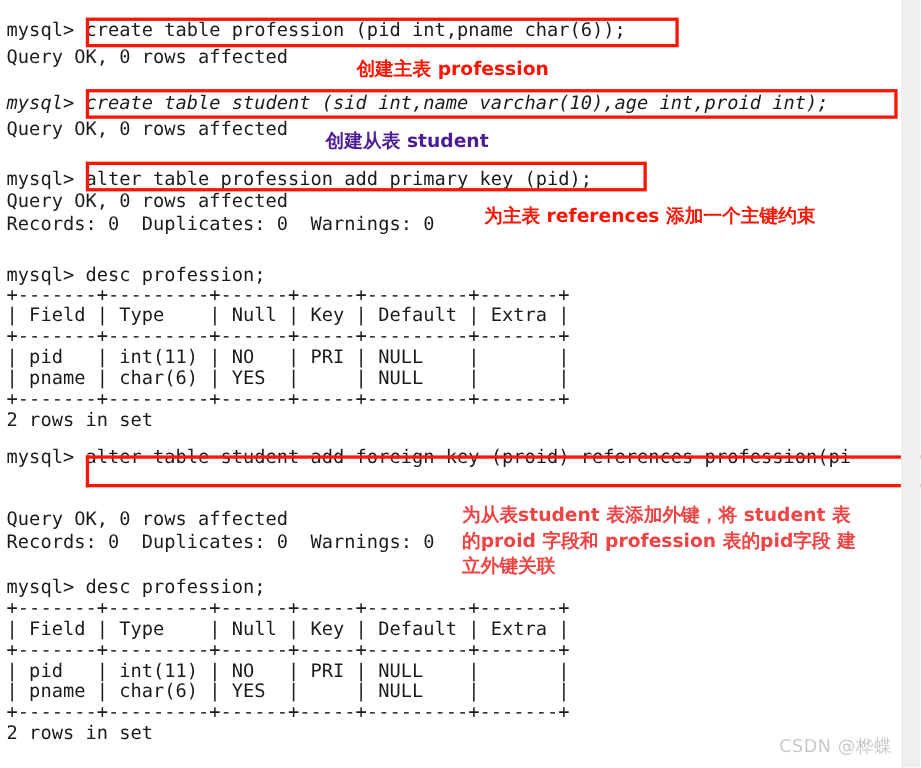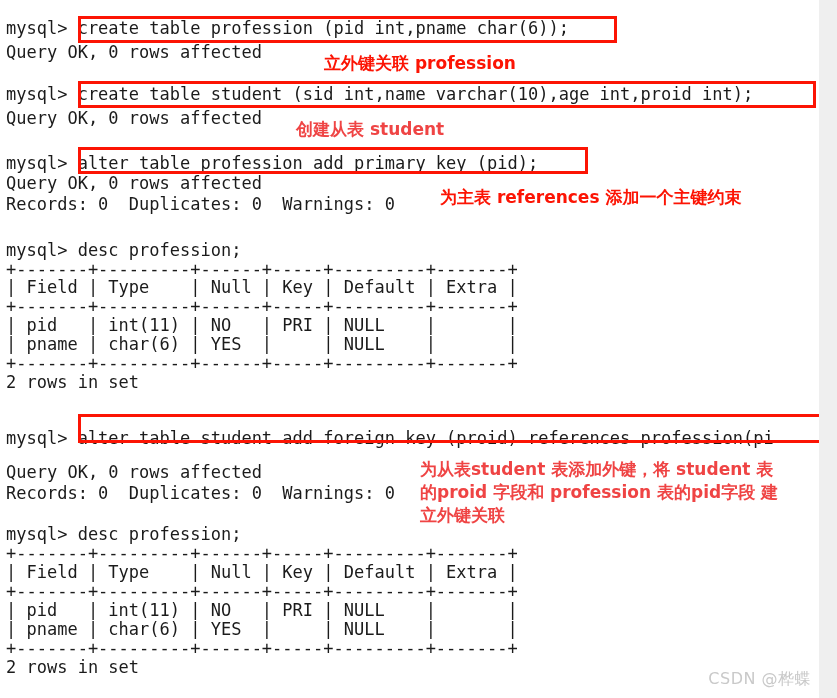--- a/index.html
+++ b/index.html
@@ -74,37 +74,37 @@
 </style>
 </head>
 <body>
 
 <div id="screen">
 
   <div id="terminal">
       <div class="tline" style="top: 18px;">mysql&gt; create table profession (pid int,pname char(6));</div>
       <div class="tline" style="top: 42px;">Query OK, 0 rows affected</div>
       <div class="tline blank" style="top: 65px;"> </div>
-      <div class="tline" style="top: 84px;">mysql&gt; create table student (sid int,name varchar(10),age int,proid int);</div>
+      <div class="tline" style="top: 84px; font-style: italic;">mysql&gt; create table student (sid int,name varchar(10),age int,proid int);</div>
       <div class="tline" style="top: 108px;">Query OK, 0 rows affected</div>
       <div class="tline blank" style="top: 131px;"> </div>
       <div class="tline" style="top: 153px;">mysql&gt; alter table profession add primary key (pid);</div>
       <div class="tline" style="top: 173px;">Query OK, 0 rows affected</div>
       <div class="tline" style="top: 194px;">Records: 0  Duplicates: 0  Warnings: 0</div>
       <div class="tline blank" style="top: 217px;"> </div>
       <div class="tline" style="top: 240px;">mysql&gt; desc profession;</div>
       <div class="tline" style="top: 259px;">+-------+---------+------+-----+---------+-------+</div>
       <div class="tline" style="top: 277px;">| Field | Type    | Null | Key | Default | Extra |</div>
       <div class="tline" style="top: 296px;">+-------+---------+------+-----+---------+-------+</div>
       <div class="tline" style="top: 315px;">| pid   | int(11) | NO   | PRI | NULL    |       |</div>
       <div class="tline" style="top: 334px;">| pname | char(6) | YES  |     | NULL    |       |</div>
       <div class="tline" style="top: 353px;">+-------+---------+------+-----+---------+-------+</div>
       <div class="tline" style="top: 372px;">2 rows in set</div>
       <div class="tline blank" style="top: 395px;"> </div>
-      <div class="tline" style="top: 428px;">mysql&gt; alter table student add foreign key (proid) references profession(pi</div>
+      <div class="tline" style="top: 406px;">mysql&gt; alter table student add foreign key (proid) references profession(pi</div>
       <div class="tline" style="top: 462px;">Query OK, 0 rows affected</div>
       <div class="tline" style="top: 483px;">Records: 0  Duplicates: 0  Warnings: 0</div>
       <div class="tline blank" style="top: 506px;"> </div>
       <div class="tline" style="top: 524px;">mysql&gt; desc profession;</div>
       <div class="tline" style="top: 543px;">+-------+---------+------+-----+---------+-------+</div>
       <div class="tline" style="top: 562px;">| Field | Type    | Null | Key | Default | Extra |</div>
       <div class="tline" style="top: 581px;">+-------+---------+------+-----+---------+-------+</div>
       <div class="tline" style="top: 600px;">| pid   | int(11) | NO   | PRI | NULL    |       |</div>
       <div class="tline" style="top: 619px;">| pname | char(6) | YES  |     | NULL    |       |</div>
       <div class="tline" style="top: 638px;">+-------+---------+------+-----+---------+-------+</div>
@@ -112,22 +112,22 @@
     </div>
 
   <div id="boxes">
       <div class="redbox" style="left: 78px; top: 16px; width: 539px; height: 27px; border-color: rgb(252, 20, 4);"></div>
       <div class="redbox" style="left: 78px; top: 81px; width: 738px; height: 27px; border-color: rgb(252, 20, 4);"></div>
       <div class="redbox" style="left: 78px; top: 147px; width: 510px; height: 27px; border-color: rgb(252, 20, 4);"></div>
       <div class="redbox clipped-right" style="left: 78px; top: 414px; width: 759px; height: 29px; border-color: rgb(252, 20, 4);"></div>
     </div>
 
   <div id="annots">
-      <div class="annot" style="left: 324px; top: 52px; color: rgb(252, 20, 4);">立外键关联 profession</div>
-      <div class="annot" style="left: 296px; top: 118px; color: #ef4444;">创建从表 student</div>
+      <div class="annot" style="left: 324px; top: 52px; color: rgb(252, 20, 4);">创建主表 profession</div>
+      <div class="annot" style="left: 296px; top: 118px; color: #4c1d95;">创建从表 student</div>
       <div class="annot" style="left: 440px; top: 186px; color: rgb(252, 20, 4);">为主表 references 添加一个主键约束</div>
       <div class="annot multi" style="left: 420px; top: 458px; color: #ef4444;">为从表student 表添加外键，将 student 表
 的proid 字段和 profession 表的pid字段 建
 立外键关联</div>
     </div>
 
   <div class="right-strip"></div>
 
   <div class="watermark">CSDN @桦蝶</div>
 

